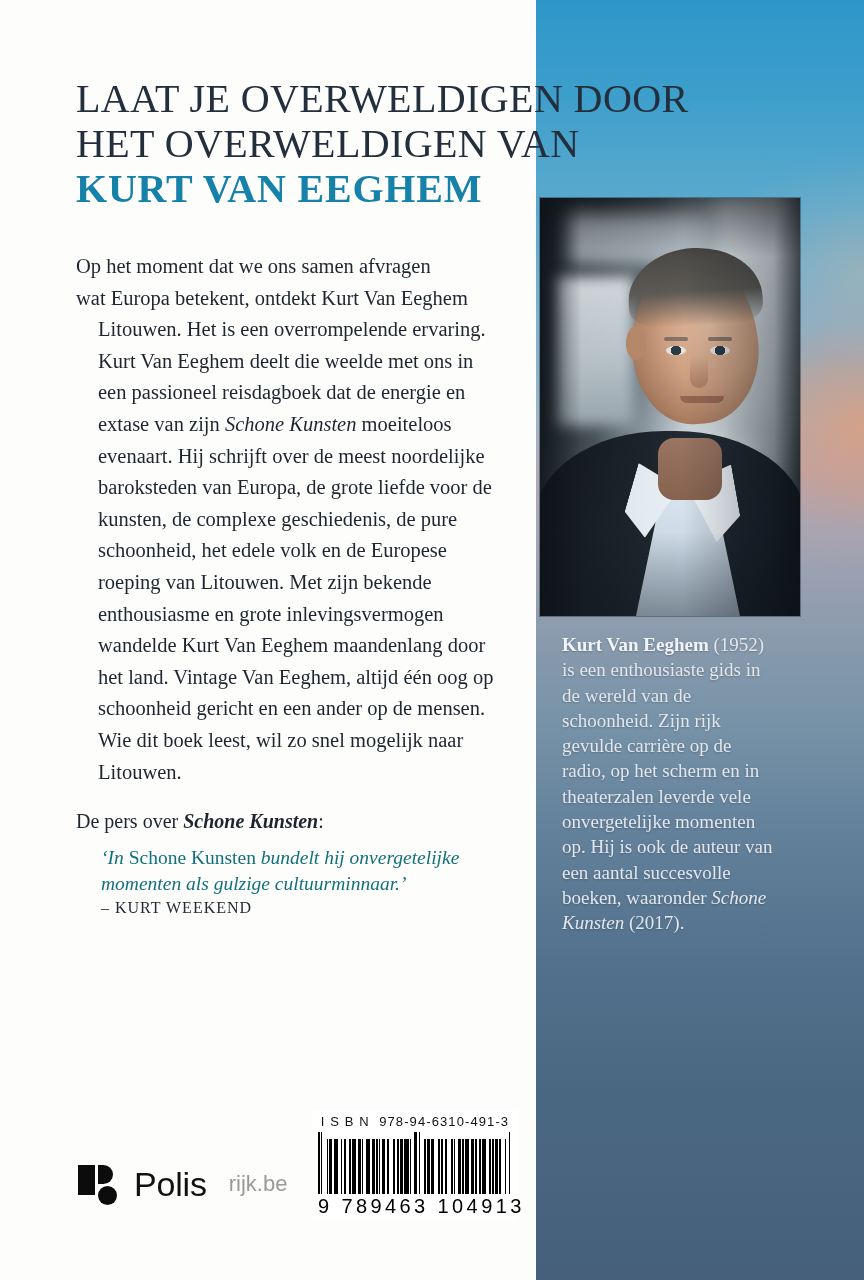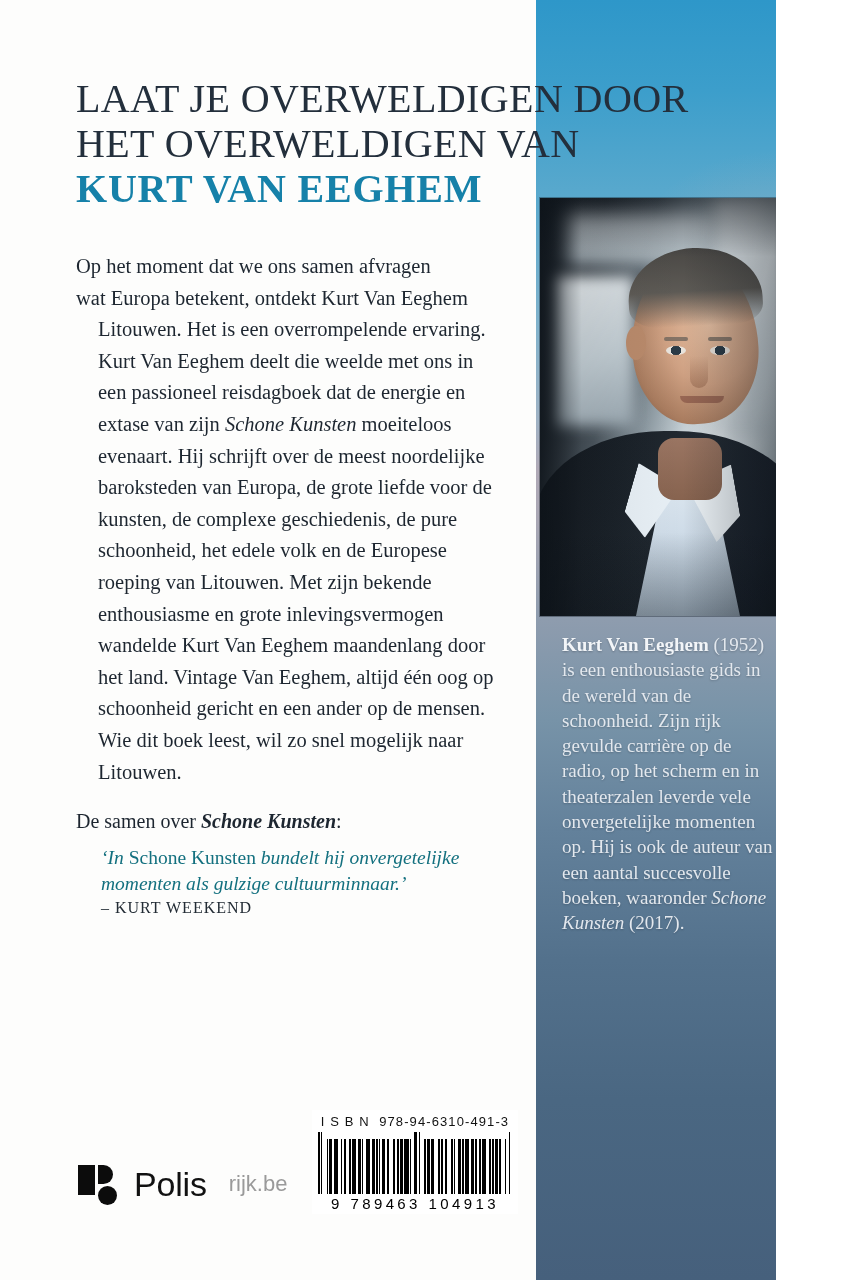--- a/index.html
+++ b/index.html
@@ -7,21 +7,21 @@
     margin: 0;
     padding: 0;
     background: #ffffff;
   }
   body {
     font-family: "Liberation Serif", serif;
   }
 
   .cover {
     position: relative;
-    width: 776px;
+    width: 864px;
     height: 1280px;
     overflow: hidden;
     background: #ffffff;
   }
 
   
   .bg-sky {
     position: absolute;
     left: 0; top: 0;
     width: 864px; height: 1280px;
@@ -334,21 +334,21 @@
     align-items: flex-end;
     justify-content: center;
     gap: 0;
   }
   .barcode span {
     display: block;
     background: #000;
   }
   .ean-digits {
     font-family: "Liberation Sans", sans-serif;
-    font-size: 15px;
+    font-size: 20px;
     letter-spacing: 3.4px;
     color: #000;
     margin-top: 1px;
     white-space: nowrap;
   }
 
   
   .publisher {
     position: absolute;
     left: 78px;
@@ -433,21 +433,21 @@
     <div class="title-line">LAAT JE OVERWELDIGEN DOOR</div>
     <div class="title-line">HET OVERWELDIGEN VAN</div>
     <div class="title-line accent">KURT VAN EEGHEM</div>
   </div>
 
   <div class="blurb">
     <p>Op het moment dat we ons samen afvragen</p>
     <p class="ind"><span id="blurb-rest">wat Europa betekent, ontdekt Kurt Van Eeghem Litouwen. Het is een overrompelende ervaring. Kurt Van Eeghem deelt die weelde met ons in een passioneel reisdagboek dat de energie en extase van zijn <i>Schone Kunsten</i> moeiteloos evenaart. Hij schrijft over de meest noordelijke baroksteden van Europa, de grote liefde voor de kunsten, de complexe geschiedenis, de pure schoonheid, het edele volk en de Europese roeping van Litouwen. Met zijn bekende enthousiasme en grote inlevingsvermogen wandelde Kurt Van Eeghem maandenlang door het land. Vintage Van Eeghem, altijd één oog op schoonheid gericht en een ander op de mensen. Wie dit boek leest, wil zo snel mogelijk naar Litouwen.</span></p>
   </div>
 
-  <div class="press-head"><span>De samen over </span><b>Schone Kunsten</b><span>:</span></div>
+  <div class="press-head"><span>De pers over </span><b>Schone Kunsten</b><span>:</span></div>
 
   <div class="quotes">
     <div class="quote-item">
       <div class="quote-text"><span>‘In </span><span class="roman">Schone Kunsten</span><span> bundelt hij onvergetelijke momenten als gulzige cultuurminnaar.’</span></div>
       <div class="quote-src">– KURT WEEKEND</div>
     </div>
   </div>
 
   <div class="bio"><b>Kurt Van Eeghem</b><span> (1952) is een enthousiaste gids in de wereld van de schoonheid. Zijn rijk gevulde carrière op de radio, op het scherm en in theaterzalen leverde vele onvergetelijke momenten op. Hij is ook de auteur van een aantal succesvolle boeken, waaronder </span><i>Schone Kunsten</i><span> (2017).</span></div>
 

